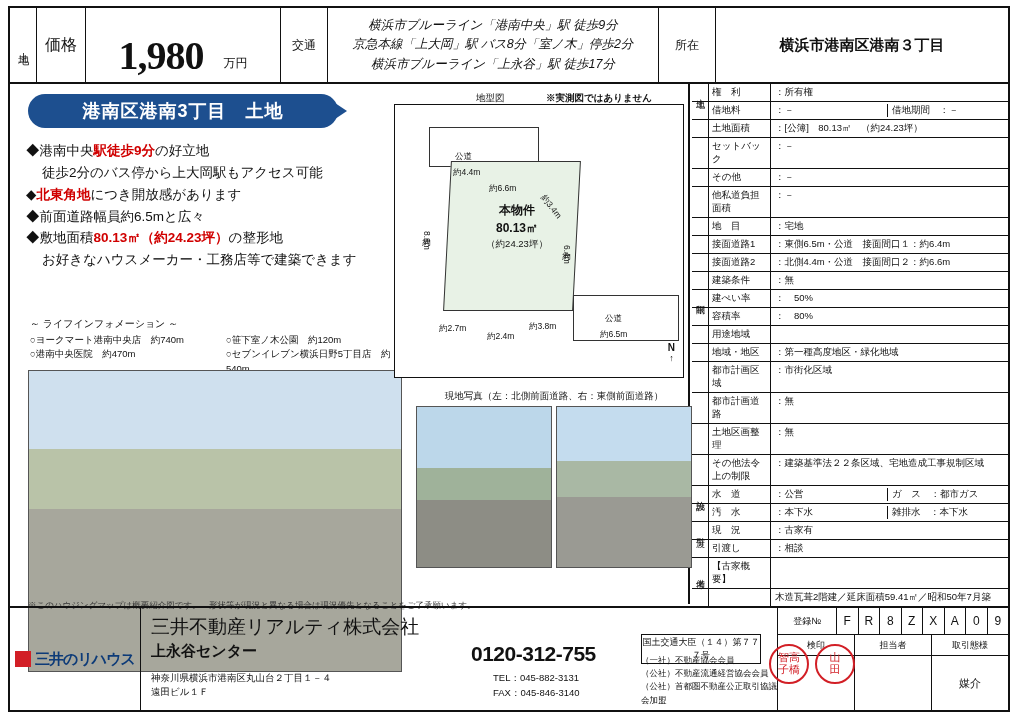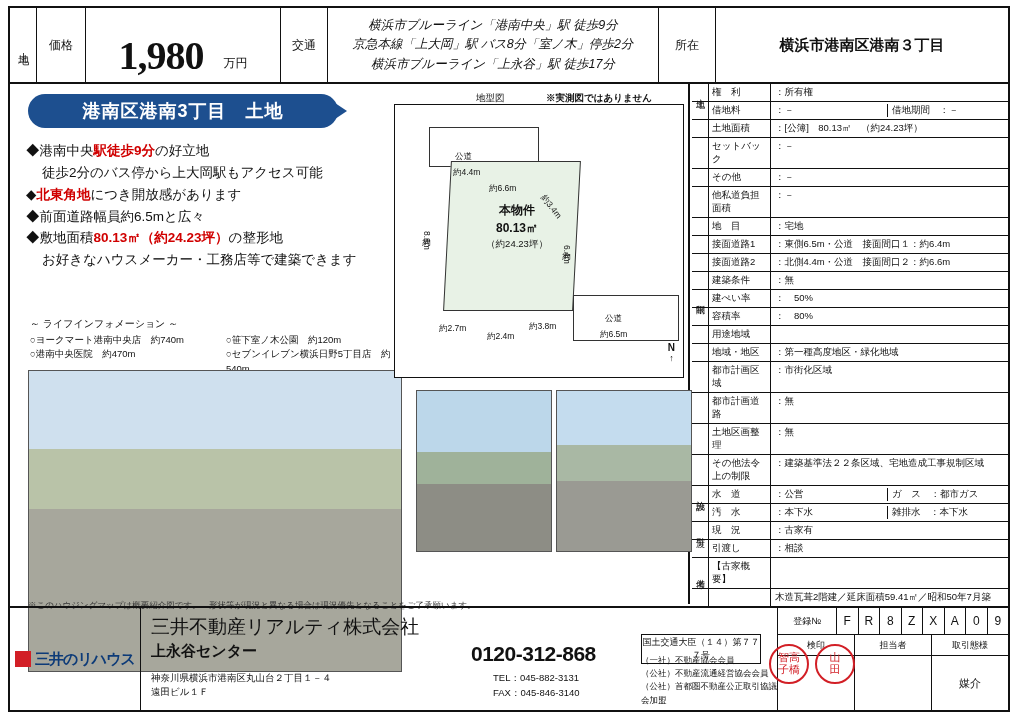--- a/index.html
+++ b/index.html
@@ -4,21 +4,21 @@
 <style>
   html,body{margin:0;padding:0;background:#fff;}
   body{width:1018px;height:720px;font-family:"Liberation Sans",sans-serif;color:#111;}
   .page{position:relative;width:1018px;height:720px;box-sizing:border-box;}
   .frame{position:absolute;left:8px;top:6px;width:1002px;height:706px;border:2px solid #111;box-sizing:border-box;}
 
   
   .top{position:absolute;left:10px;top:8px;width:998px;height:76px;box-sizing:border-box;border-bottom:2px solid #111;display:flex;}
   .cell-v{width:26px;border-right:1px solid #111;display:flex;align-items:center;justify-content:center;font-size:11px;line-height:1.05;}
   .cell-v span{writing-mode:vertical-rl;letter-spacing:2px;}
-  .lbl{width:48px;border-right:1px solid #111;display:flex;align-items:center;justify-content:center;font-size:12px;}
+  .lbl{width:48px;border-right:1px solid #111;display:flex;align-items:center;justify-content:center;font-size:16px;}
   .price{flex:0 0 195px;border-right:1px solid #111;display:flex;align-items:flex-end;justify-content:center;padding-bottom:6px;box-sizing:border-box;}
   .price .num{font-size:40px;font-weight:bold;letter-spacing:-1px;line-height:1;font-family:"Liberation Serif",serif;}
   .price .unit{font-size:12px;margin-left:20px;margin-bottom:4px;}
   .lbl2{width:46px;border-right:1px solid #111;display:flex;align-items:center;justify-content:center;font-size:12px;}
   .access{flex:0 0 330px;border-right:1px solid #111;display:flex;flex-direction:column;justify-content:center;align-items:center;font-size:12.5px;line-height:1.55;font-style:italic;}
   .lbl3{width:56px;border-right:1px solid #111;display:flex;align-items:center;justify-content:center;font-size:12px;}
   .addr{flex:1;display:flex;align-items:center;justify-content:center;font-size:15px;font-weight:bold;}
 
   
   .leftcol{position:absolute;left:10px;top:84px;width:680px;height:520px;box-sizing:border-box;border-right:2px solid #111;}
@@ -193,20 +193,21 @@
         <div class="mtxt" style="left:26px;top:126px;writing-mode:vertical-rl;">約8.8m</div>
         <div class="mtxt" style="left:166px;top:140px;writing-mode:vertical-rl;">約6.4m</div>
         <div class="mtxt" style="left:44px;top:218px;">約2.7m</div>
         <div class="mtxt" style="left:92px;top:226px;">約2.4m</div>
         <div class="mtxt" style="left:134px;top:216px;">約3.8m</div>
         <div class="compass"><div class="n">N</div>↑</div>
       </div>
     </div>
 
     <div class="photorow">
+      <div class="photocap">現地写真（左：北側前面道路、右：東側前面道路）</div>
       <div class="photos">
         <div class="ph ph1"></div>
         <div class="ph ph2"></div>
       </div>
     </div>
   </div>
 
   <div class="rightcol">
       <div class="rrow">
         <div class="rv" style="border-bottom: none;">
@@ -358,21 +359,21 @@
     <div class="logo">
       <div class="lg"><span class="sq"></span><span>三井のリハウス</span></div>
     </div>
     <div class="company">
       <div class="cname">三井不動産リアルティ株式会社</div>
       <div class="cbranch">上永谷センター</div>
       <div class="caddr">
         <div>神奈川県横浜市港南区丸山台２丁目１－４</div>
         <div>遠田ビル１Ｆ</div>
       </div>
-      <div class="tel">0120-312-868</div>
+      <div class="tel">0120-312-755</div>
       <div class="telsub">
         <div>TEL：045-882-3131</div>
         <div>FAX：045-846-3140</div>
       </div>
       <div class="licbox">国土交通大臣（１４）第７７７号</div>
       <div class="assoc">
         <div>（一社）不動産協会会員</div>
         <div>（公社）不動産流通経営協会会員</div>
         <div>（公社）首都圏不動産公正取引協議会加盟</div>
       </div>

